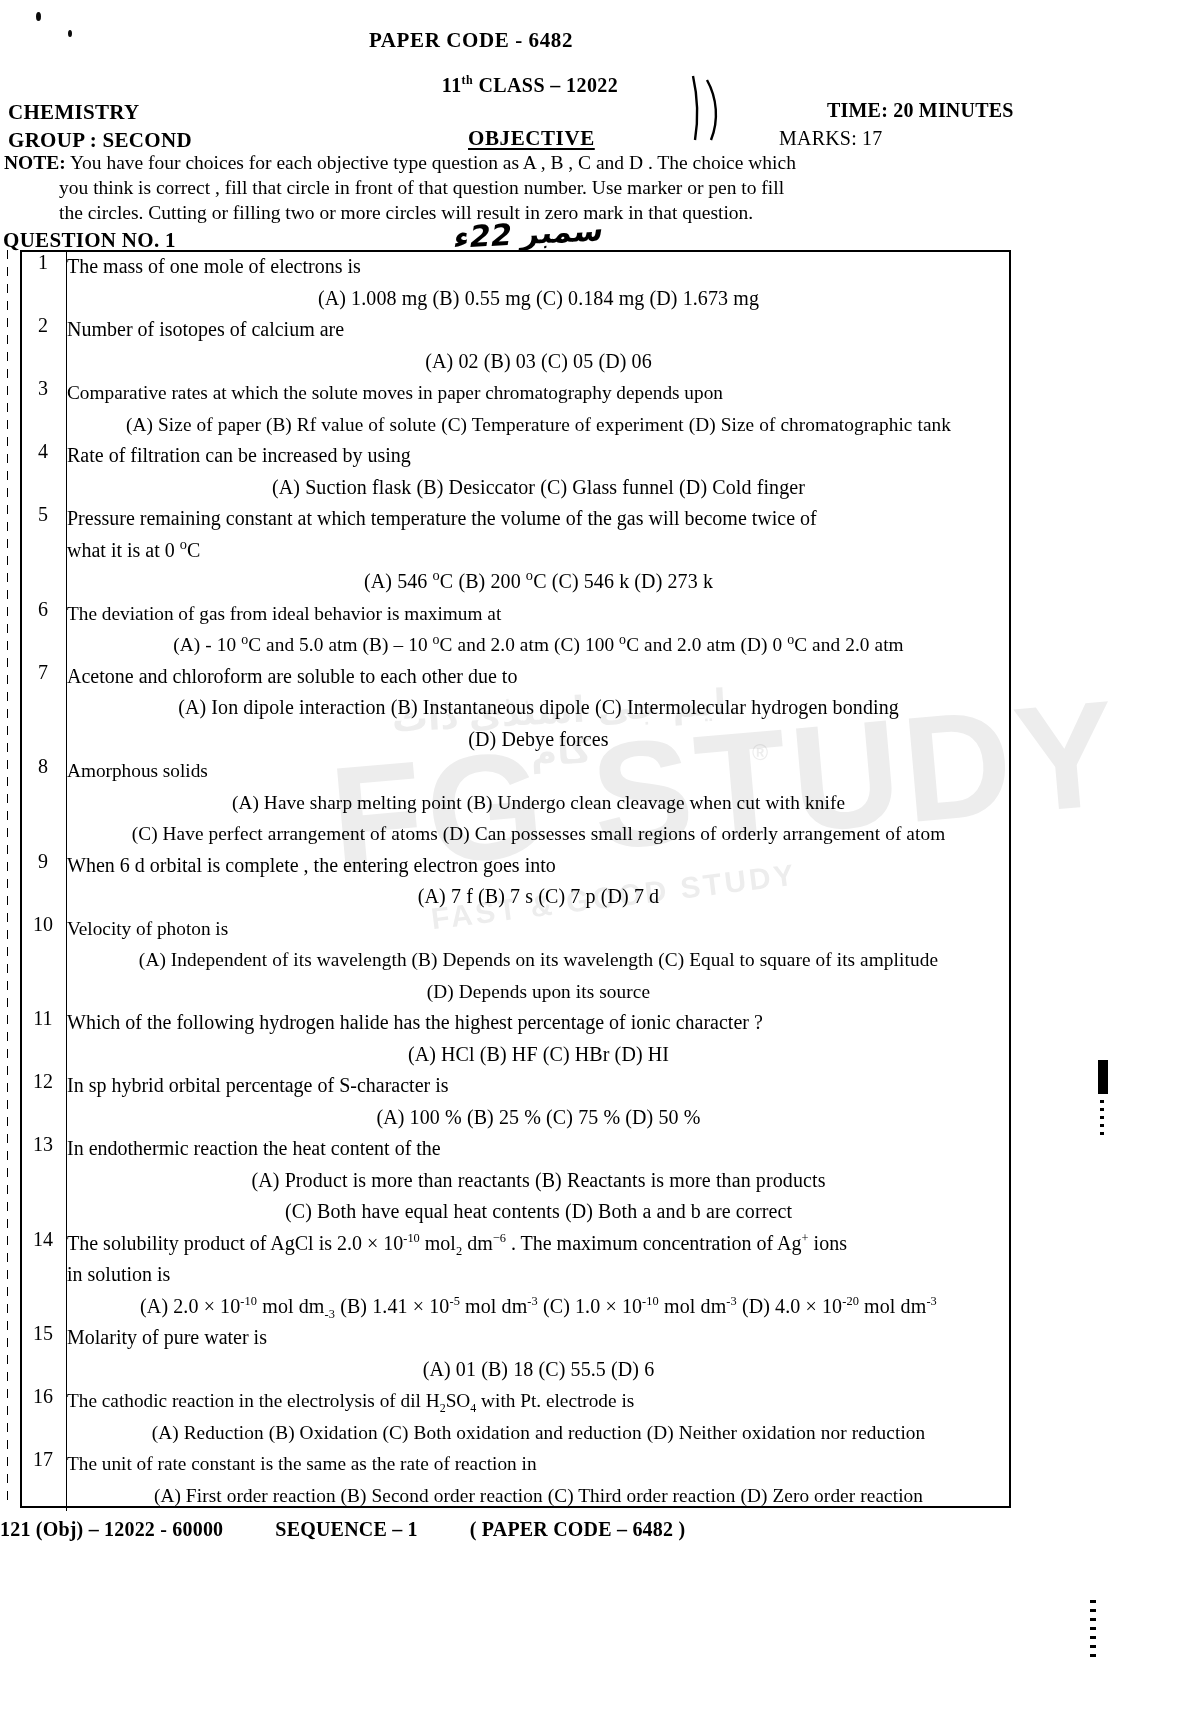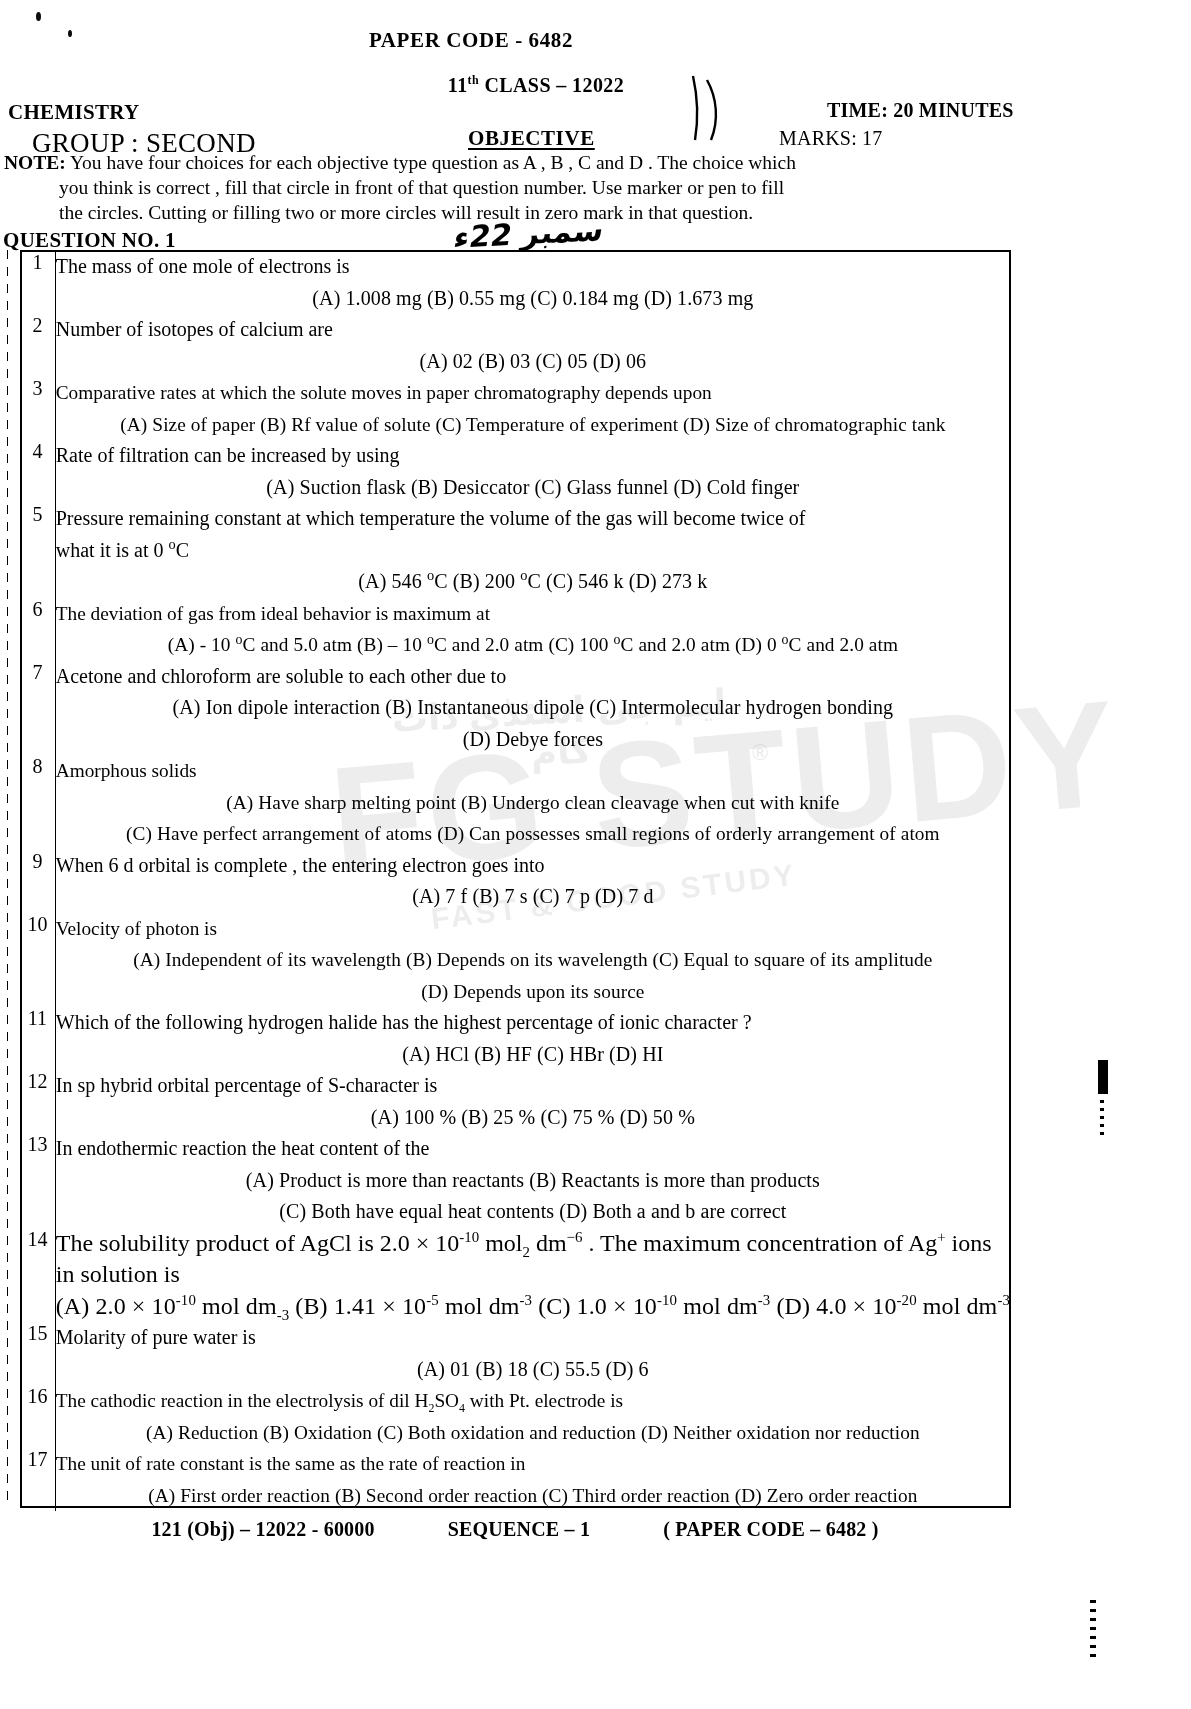--- a/index.html
+++ b/index.html
@@ -21,35 +21,35 @@
 
   
   .paper-code{
     position:absolute;top:28px;left:0;width:942px;
     text-align:center;
     font-weight:bold;font-size:21px;letter-spacing:.6px;
   }
   .class-line{
     position:absolute;top:74px;left:0;width:1060px;
     text-align:center;
-    font-weight:bold;font-size:20px;letter-spacing:.4px;padding-left:6px;
+    font-weight:bold;font-size:20px;letter-spacing:.4px;
   }
   .class-line sup{font-size:12px;}
   .hand-stroke{
     position:absolute;top:72px;left:683px;
     width:46px;height:72px;
     pointer-events:none;
   }
   .subject{
     position:absolute;top:100px;left:8px;
     font-weight:bold;font-size:21px;letter-spacing:.3px;text-align:right;
   }
   .group{
     position:absolute;top:128px;left:8px;
-    font-weight:normal;font-size:27px;letter-spacing:.3px;margin-left:24px;
+    font-weight:bold;font-size:21px;letter-spacing:.3px;
   }
   .objective{
     position:absolute;top:126px;left:468px;
     font-weight:bold;font-size:21px;letter-spacing:.6px;
     text-decoration:underline;text-underline-offset:3px;
   }
   .time{
     position:absolute;top:99px;left:779px;
     font-weight:bold;font-size:20px;letter-spacing:.2px;margin-left:48px;
   }
@@ -128,39 +128,39 @@
     padding-top:3px;
     padding-bottom:2px;
   }
   .stem,.opts{
     font-size:20px;
     line-height:31.5px;
     white-space:nowrap;
   }
   .opts{letter-spacing:.1px;text-align:center;}
   .w-shrink{font-size:19.3px;}
-  .w-shrink2{font-size:24px;}
+  .w-shrink2{font-size:20px;}
   sup{font-size:.62em;vertical-align:super;line-height:0;}
   sub{font-size:.62em;vertical-align:sub;line-height:0;}
   .deg{font-size:.72em;vertical-align:super;line-height:0;}
 
   
   .tbl-top{position:absolute;top:250px;left:20px;width:991px;height:2px;background:#000;}
   .tbl-bottom{position:absolute;top:1506px;left:20px;width:991px;height:2px;background:#000;}
   .tbl-left{position:absolute;top:250px;left:20px;width:2px;height:1258px;background:#000;}
   .tbl-right{position:absolute;top:250px;left:1009px;width:2px;height:1258px;background:#000;}
   .tbl-left-dash{
     position:absolute;top:250px;left:7px;width:1px;height:1258px;
     background:repeating-linear-gradient(to bottom,#000 0 9px,transparent 9px 17px);
   }
 
   
   .footer{
     position:absolute;top:1518px;left:0;width:1030px;
-    display:flex;justify-content:center;gap:73px;
+    display:flex;gap:52px;
     font-weight:bold;font-size:20px;letter-spacing:.2px;
   }
 
   
   .edge-mark{position:absolute;background:#000;}
 </style>
 </head>
 <body>
 
 <div class="page">

